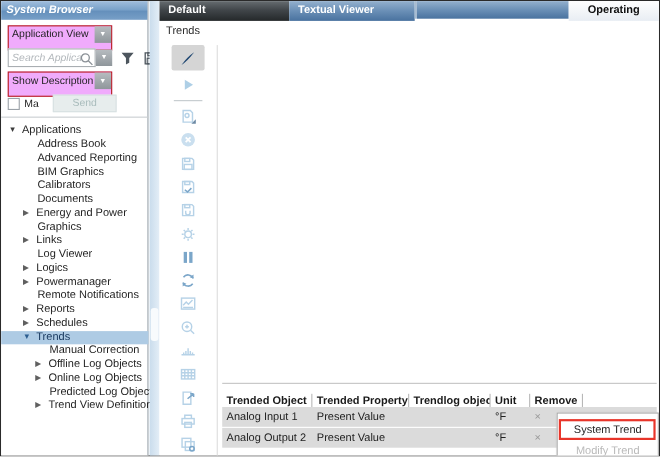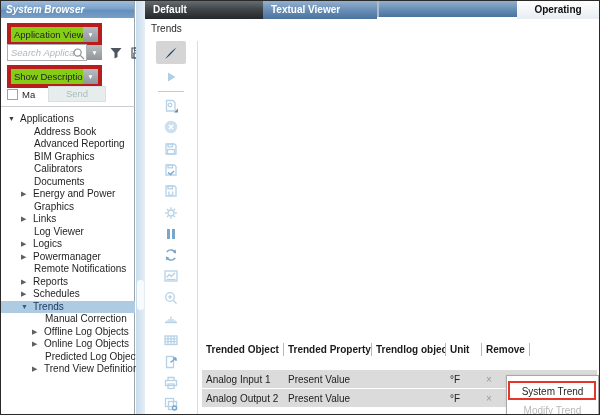--- a/index.html
+++ b/index.html
@@ -8,21 +8,21 @@
   #screen { position:relative; width:600px; height:415px; background:#fff;
             border:1px solid #2a2a2a; overflow:hidden; }
 
   
   #sidebar { position:absolute; left:0; top:0; width:134px; height:415px;
              background:#fff; border-right:1px solid #9aa4ac; }
   #sb-header { height:17px; line-height:17px; padding-left:5px;
                background:linear-gradient(180deg,#a0bddc 0%,#7aa2ca 45%,#6590bc 55%,#779fc7 100%);
                color:#fff; font-weight:bold; font-size:10px;font-style:italic; }
   .sb-row { position:absolute; left:6px; display:flex; align-items:center; }
-  .selbox { display:flex; width:95px; height:23px; border:4px solid #b91c1c; background:#84cc16; }
+  .selbox { display:flex; width:95px; height:23px; border:1px solid #b91c1c; background:#f0abfc; }
   .selbox .selval { flex:1; line-height:15px; padding-left:3px; font-size:9.5px;
                     white-space:nowrap; overflow:hidden; }
   .arrowbtn { width:15px; height:15px; background:linear-gradient(180deg,#b7bcc0,#8f969b);
               color:#fff; font-size:6.5px; text-align:center; line-height:15px; flex:none; }
   .searchwrap { position:relative; width:80px; height:17px; border:1px solid #a9aeb2; background:#fff; }
   .searchwrap input { width:100%; height:100%; border:none; outline:none; font-family:"Liberation Sans",sans-serif;
                       font-size:9.5px; font-style:italic; color:#9aa2a8; padding:0 12px 0 3px; background:transparent; }
   .searchwrap input::placeholder { color:#b3b8bc; font-style:italic; }
   .mag { position:absolute; right:1px; top:2px; }
   .toolico { margin-left:7px; }
@@ -67,21 +67,21 @@
               display:flex; flex-direction:column; align-items:center; }
   #vtb-divider { position:absolute; left:52px; top:40px; bottom:0; width:1px; background:#dcdcdc; }
   .tbtn { width:30px; height:20px; margin-bottom:2px; display:flex; align-items:center; justify-content:center; }
   .tbtn.selected { background:#d5d5d5; border-radius:2px; height:24px; margin-bottom:3px; }
   .tsep { width:26px; height:1px; background:#c3c9cd; margin:3px 0 4px 0; }
   .ic { stroke:#b6d2e7; fill:none; stroke-width:1.3; }
   .ic2 { stroke:#7ba6c9; fill:none; stroke-width:1.4; }
 
   
   #tbl-topline { position:absolute; left:57px; top:347px; right:2px; height:1px; background:#c4c4c4; }
-  #tbl-header { position:absolute; left:57px; top:340px; right:2px; height:17px; display:flex;
+  #tbl-header { position:absolute; left:57px; top:355px; right:2px; height:17px; display:flex;
                 align-items:center; background:#fff; font-weight:bold; }
   .hcell { height:13px; line-height:13px; padding-left:4px; border-right:1px solid #b8b8b8;
            color:#1a1a1a; font-size:10px; white-space:nowrap; overflow:hidden; }
   .hfill { flex:1; border-right:none; }
   .w0{width:82px;} .w1{width:88px;} .w2{width:74px;} .w3{width:36px;} .w4{width:48px;}
   .trow2 { position:absolute; left:57px; right:2px; height:18px; display:flex; align-items:center;
            background:#dbdbdb; }
   .ccell { padding-left:4px; font-size:10px; color:#222; white-space:nowrap; overflow:hidden; }
   .rm { color:#9b9b9b; }
 

